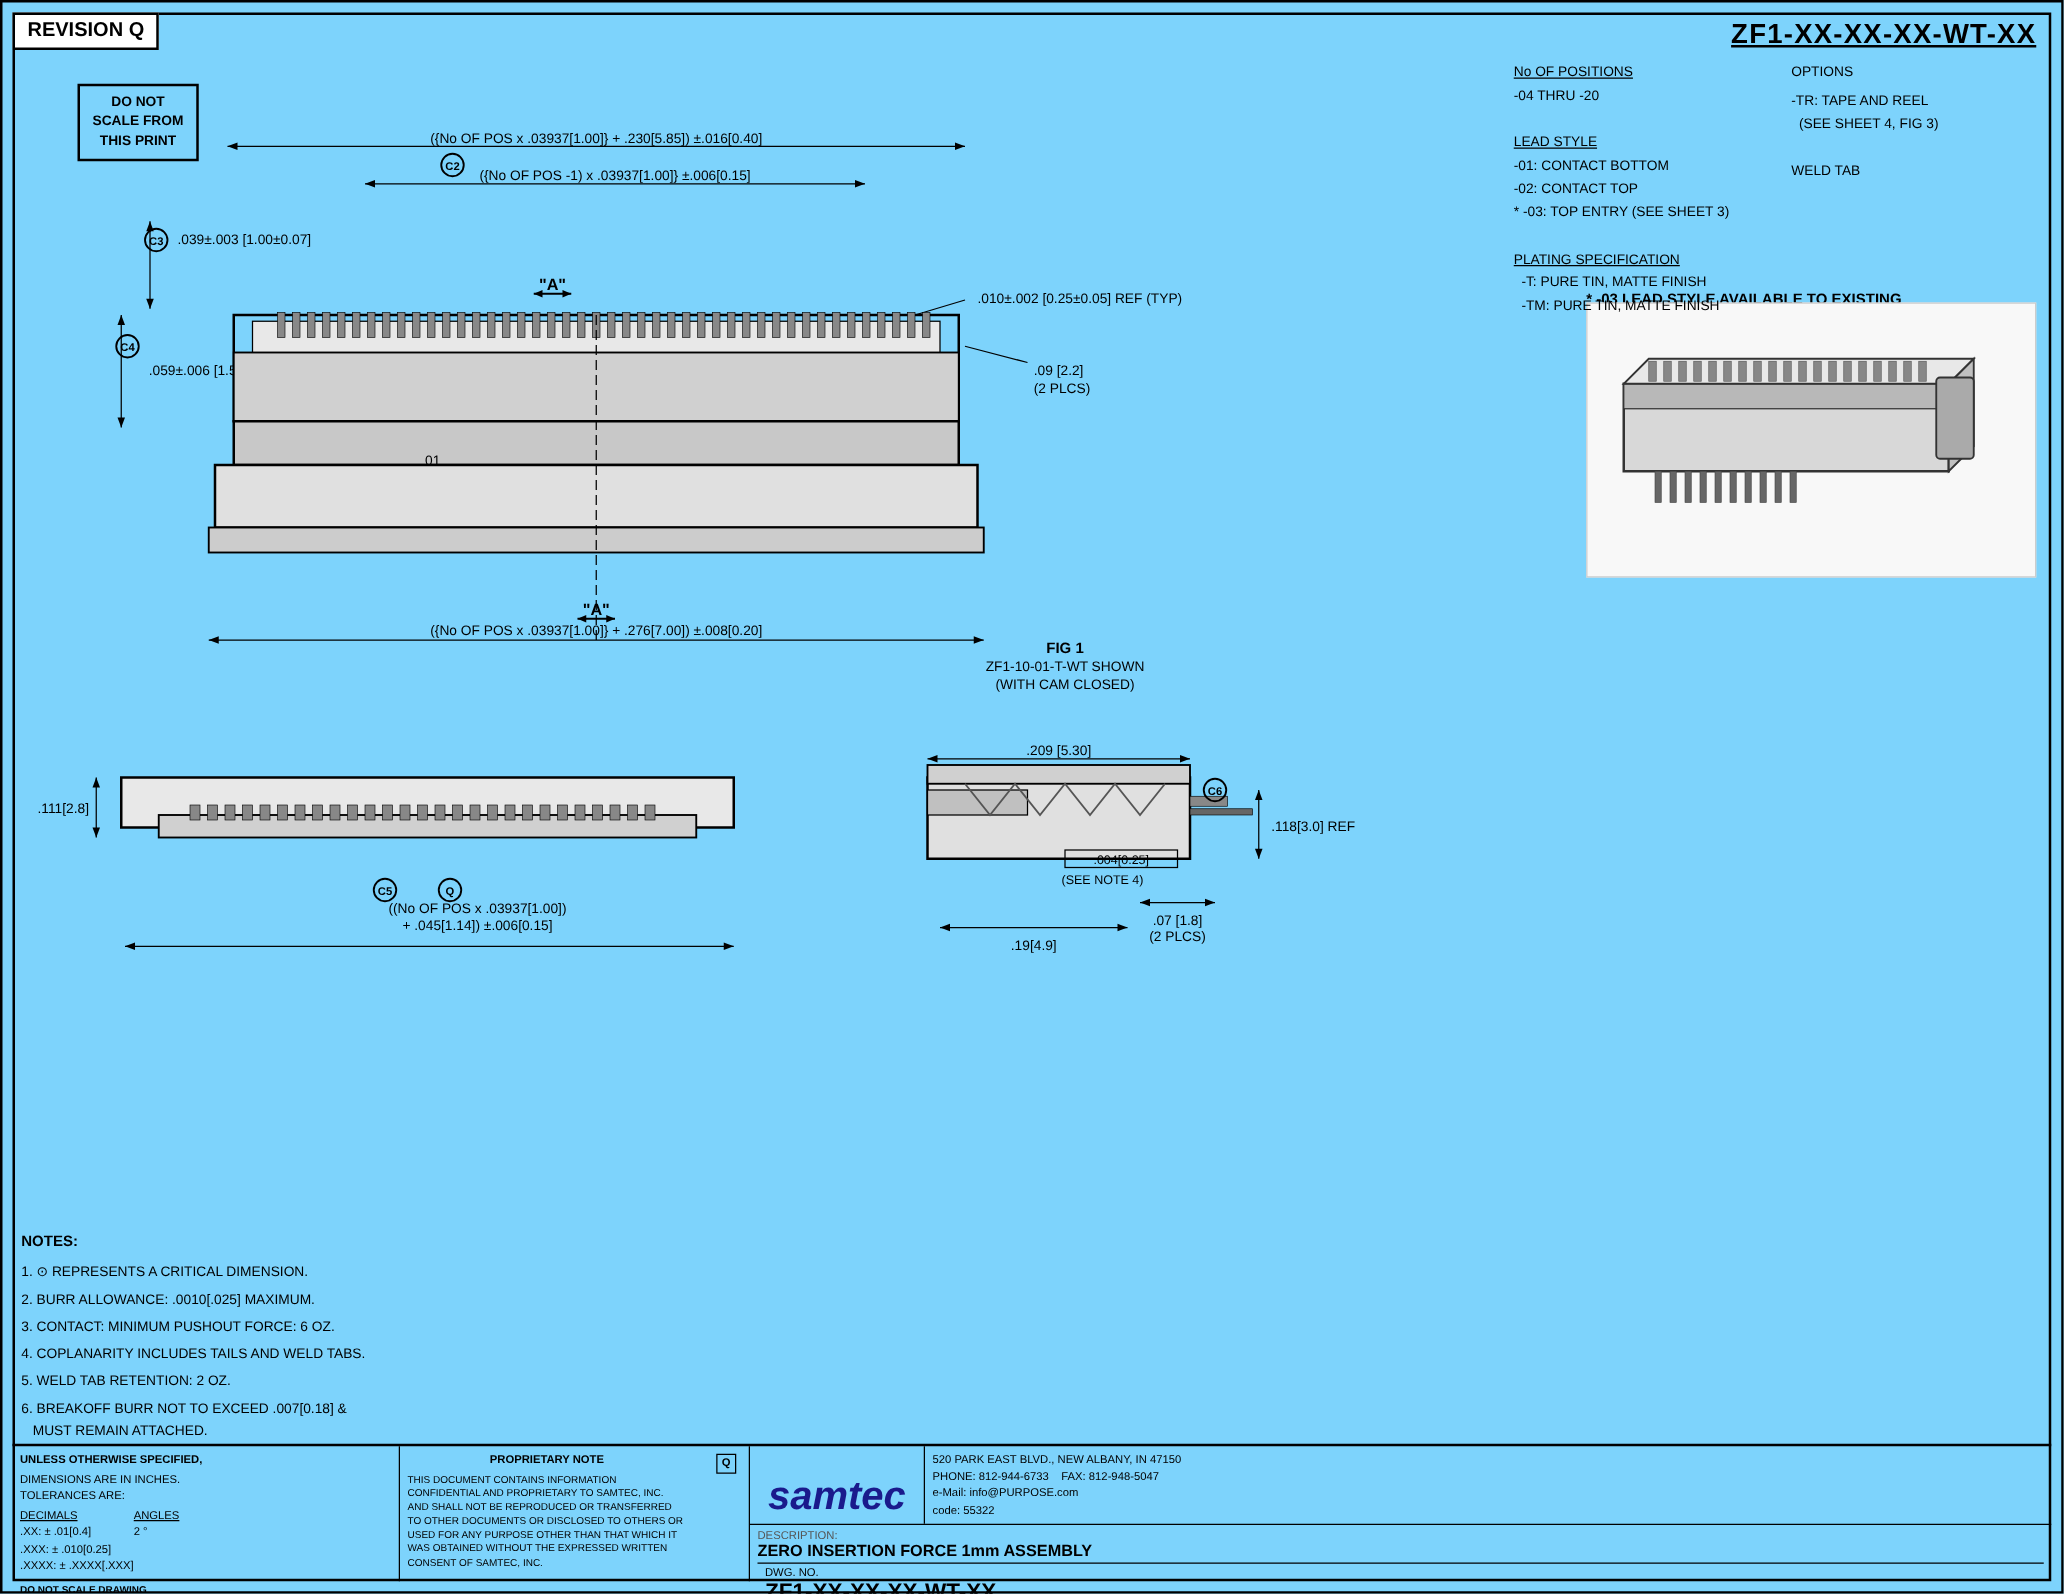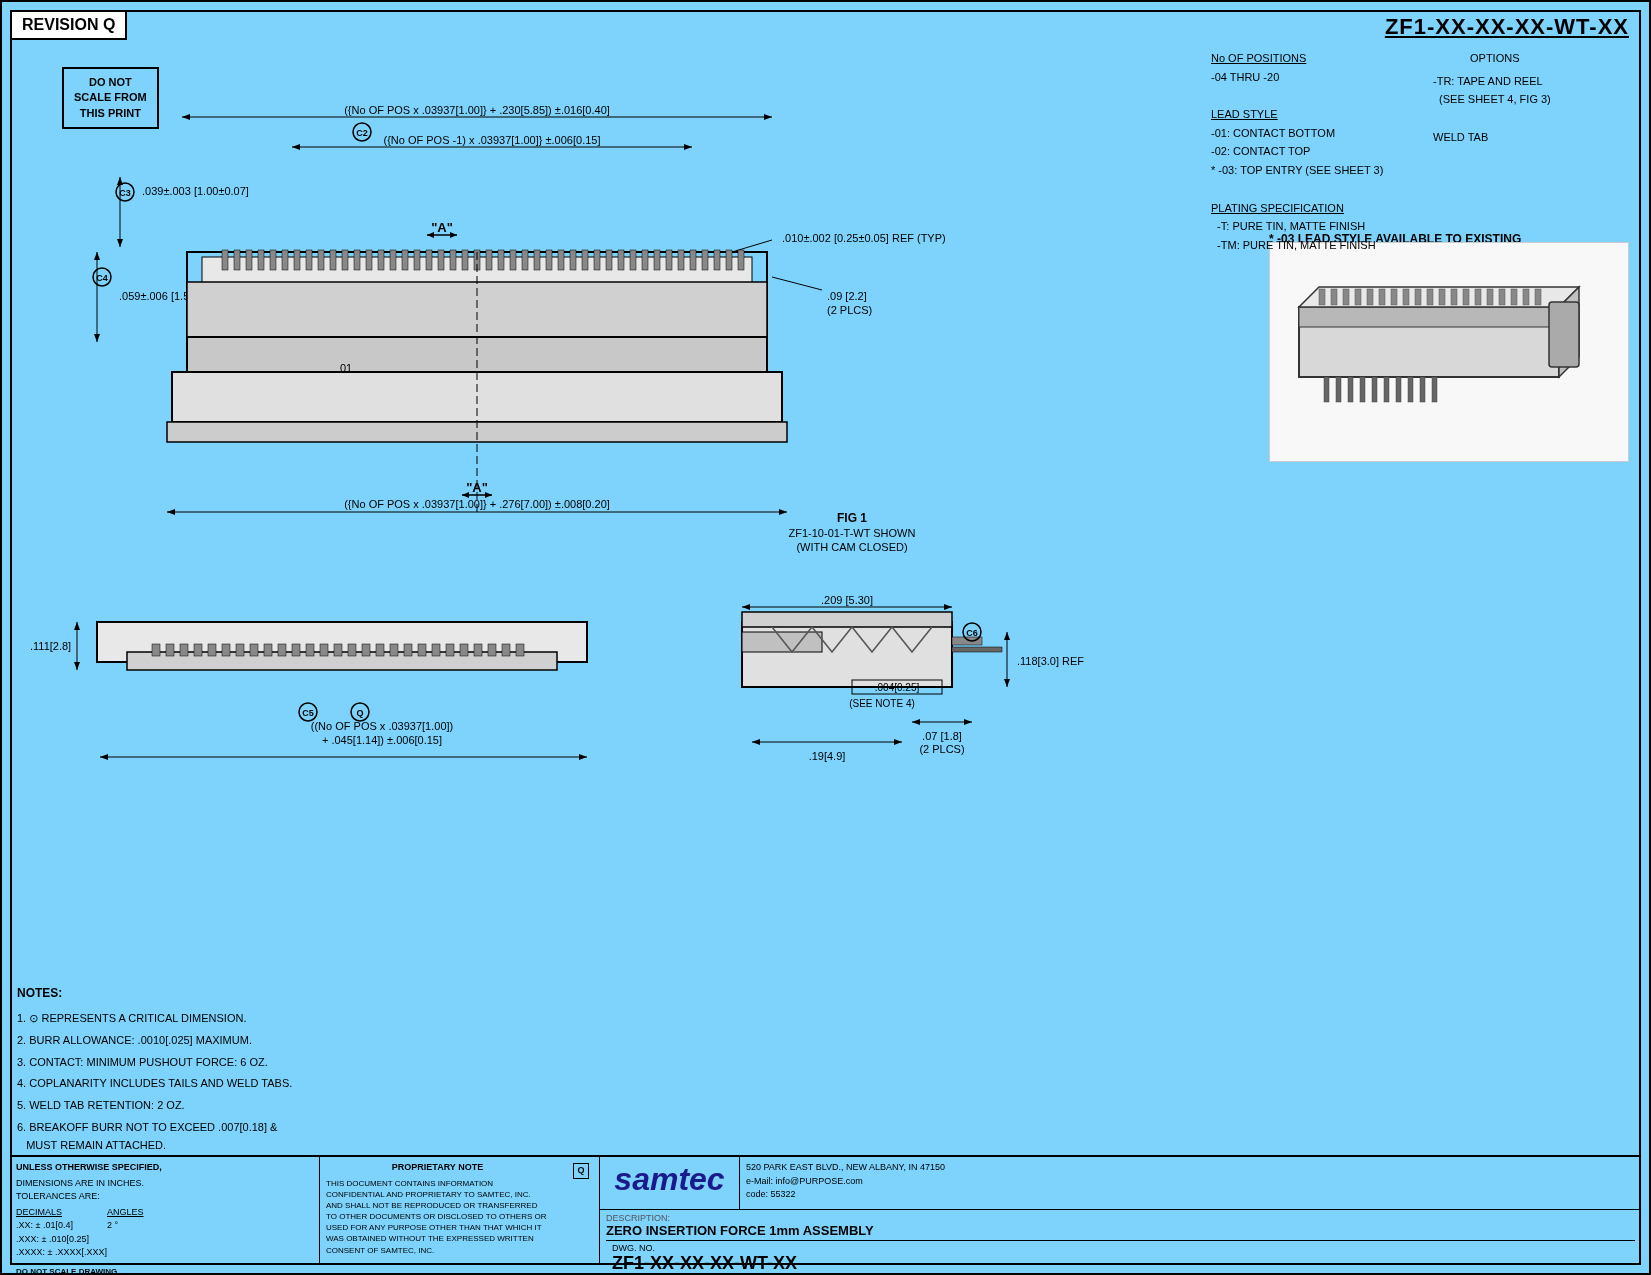--- a/index.html
+++ b/index.html
@@ -116,21 +116,21 @@
     }
     .title-block-right-top {
       display: flex;
       border-bottom: 1px solid #000;
       flex: 1;
     }
     .tb-logo-area {
       width: 140px;
       border-right: 1px solid #000;
       display: flex;
-      align-items: flex-start;
+      align-items: flex-end;
       justify-content: center;
       padding: 4px;
     }
     .samtec-logo {
       font-size: 28px;
       font-weight: bold;
       color: #1a1a8c;
       font-style: italic;
     }
     .tb-address {
@@ -415,21 +415,21 @@
           <div style="text-decoration:underline;">LEAD STYLE</div>
           <div>-01: CONTACT BOTTOM</div>
           <div>-02: CONTACT TOP</div>
           <div>* -03: TOP ENTRY (SEE SHEET 3)</div>
           <br>
           <div style="text-decoration:underline;">PLATING SPECIFICATION</div>
           <div>&nbsp;&nbsp;-T: PURE TIN, MATTE FINISH</div>
           <div>&nbsp;&nbsp;-TM: PURE TIN, MATTE FINISH</div>
         </td>
         <td style="vertical-align:top; padding-left:20px;">
-          <div style="margin-bottom:4px;"><span style="font-size:11px;margin-left:37px;">OPTIONS</span></div>
+          <div style="margin-bottom:4px;"><span style="font-size:11px;">OPTIONS</span></div>
           <div>-TR: TAPE AND REEL<br>&nbsp;&nbsp;(SEE SHEET 4, FIG 3)</div>
           <br>
           <div>WELD TAB</div>
         </td>
       </tr>
     </tbody>
       </table>
   </div>
 
   <div class="lead-style-note">
@@ -525,20 +525,25 @@
       </div>
     </div>
 
     <div class="title-block-right">
       <div class="title-block-right-top">
         <div class="tb-logo-area">
           <div class="samtec-logo" style="text-transform:lowercase; font-size:32px;">samtec</div>
         </div>
         <div class="tb-address">
           <div style="font-size:9px;">520 PARK EAST BLVD., NEW ALBANY, IN 47150</div>
+          <div style="font-size:9px;">
+            <span>PHONE: 812-944-6733</span>
+            &nbsp;&nbsp;
+            <span>FAX: 812-948-5047</span>
+          </div>
           <div style="font-size:9px;">e-Mail: info@PURPOSE.com</div>
           <div style="font-size:9px;">code: 55322</div>
         </div>
       </div>
       <div class="title-block-right-bottom">
         <div style="font-size:9px; color:#555;">DESCRIPTION:</div>
         <div style="font-size:13px; font-weight:bold;">ZERO INSERTION FORCE 1mm ASSEMBLY</div>
         <div class="tb-bottom-row" style="margin-top:2px;">
           <div style="flex:1;">
             <div style="font-size:9px;">DWG. NO.</div>

